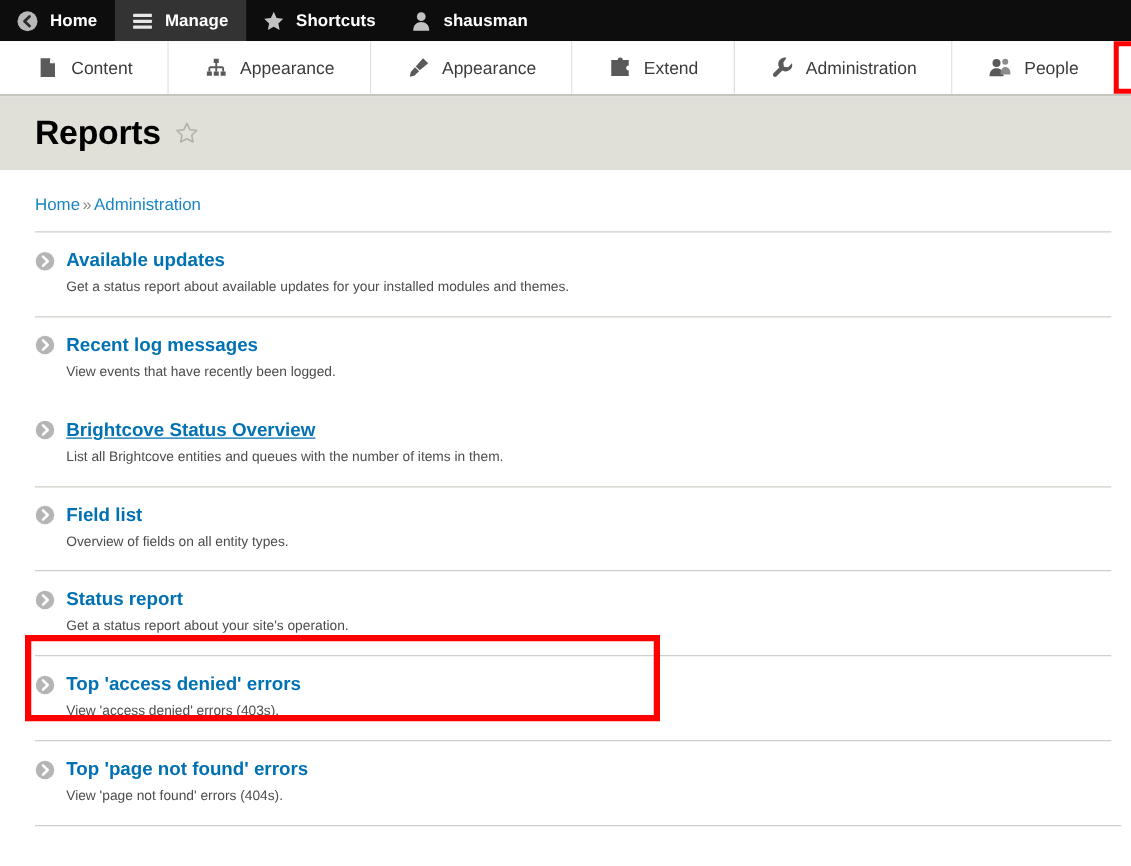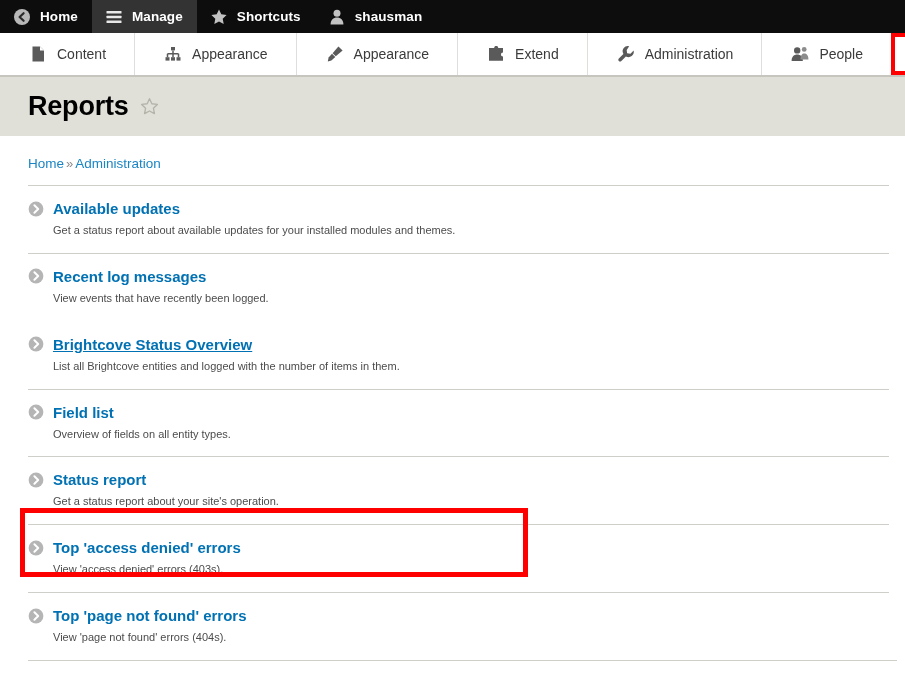--- a/index.html
+++ b/index.html
@@ -379,21 +379,21 @@
     <li class="admin-item boxed">
       <div class="item-title-row">
         <span class="arrow-icon">
           <svg width="16" height="16" viewBox="0 0 16 16">
             <circle cx="8" cy="8" r="7.4" fill="#b5b5b5"></circle>
             <path d="M6.4 4.3 L10.2 8 L6.4 11.7" fill="none" stroke="#ffffff" stroke-width="2" stroke-linecap="round" stroke-linejoin="round"></path>
           </svg>
         </span>
         <a class="item-link hovered">Brightcove Status Overview</a>
       </div>
-      <div class="item-desc">List all Brightcove entities and logged with the number of items in them.</div>
+      <div class="item-desc">List all Brightcove entities and queues with the number of items in them.</div>
     </li>
 
     <li class="admin-item">
       <div class="item-title-row">
         <span class="arrow-icon">
           <svg width="16" height="16" viewBox="0 0 16 16">
             <circle cx="8" cy="8" r="7.4" fill="#b5b5b5"></circle>
             <path d="M6.4 4.3 L10.2 8 L6.4 11.7" fill="none" stroke="#ffffff" stroke-width="2" stroke-linecap="round" stroke-linejoin="round"></path>
           </svg>
         </span>

